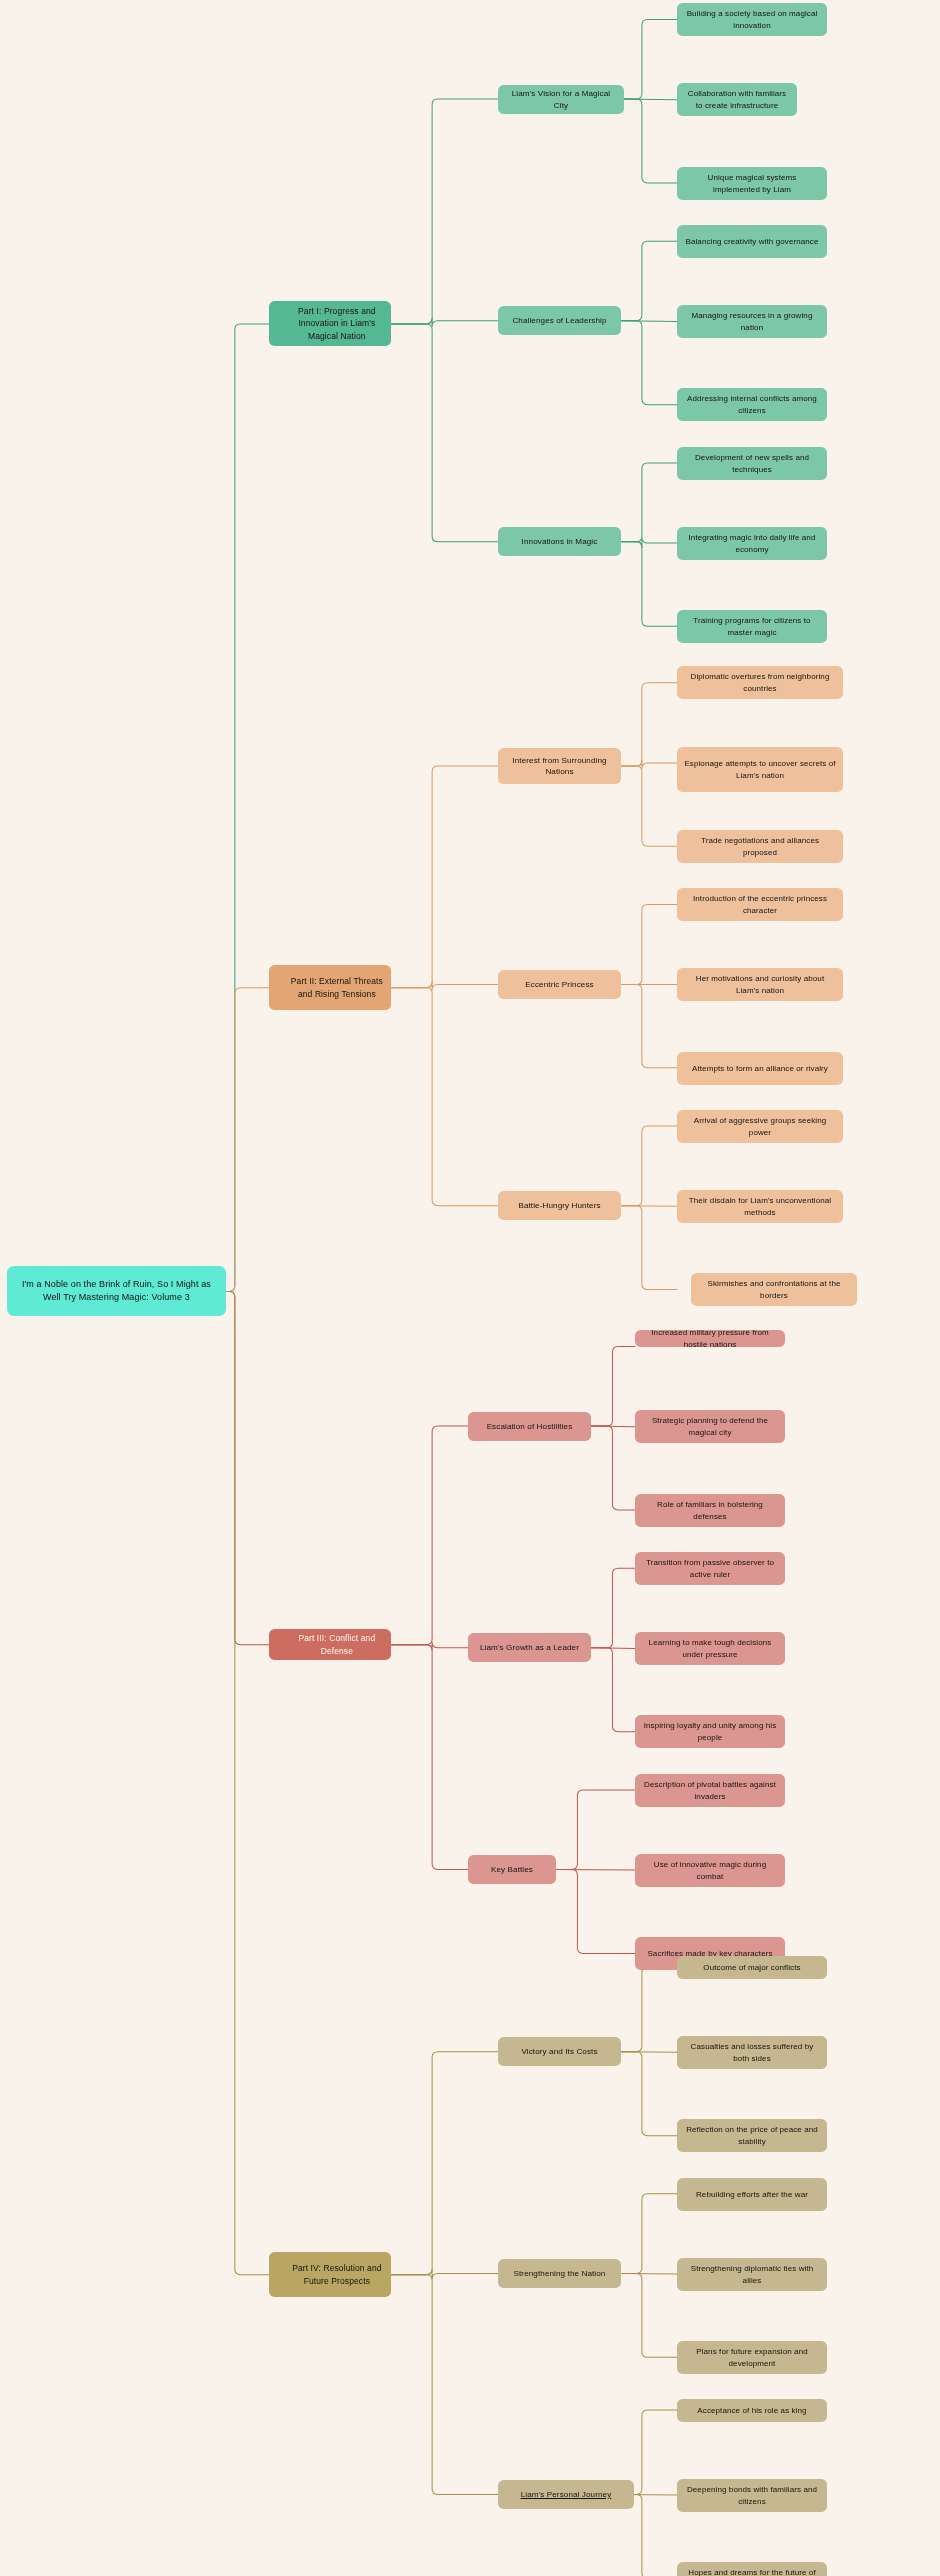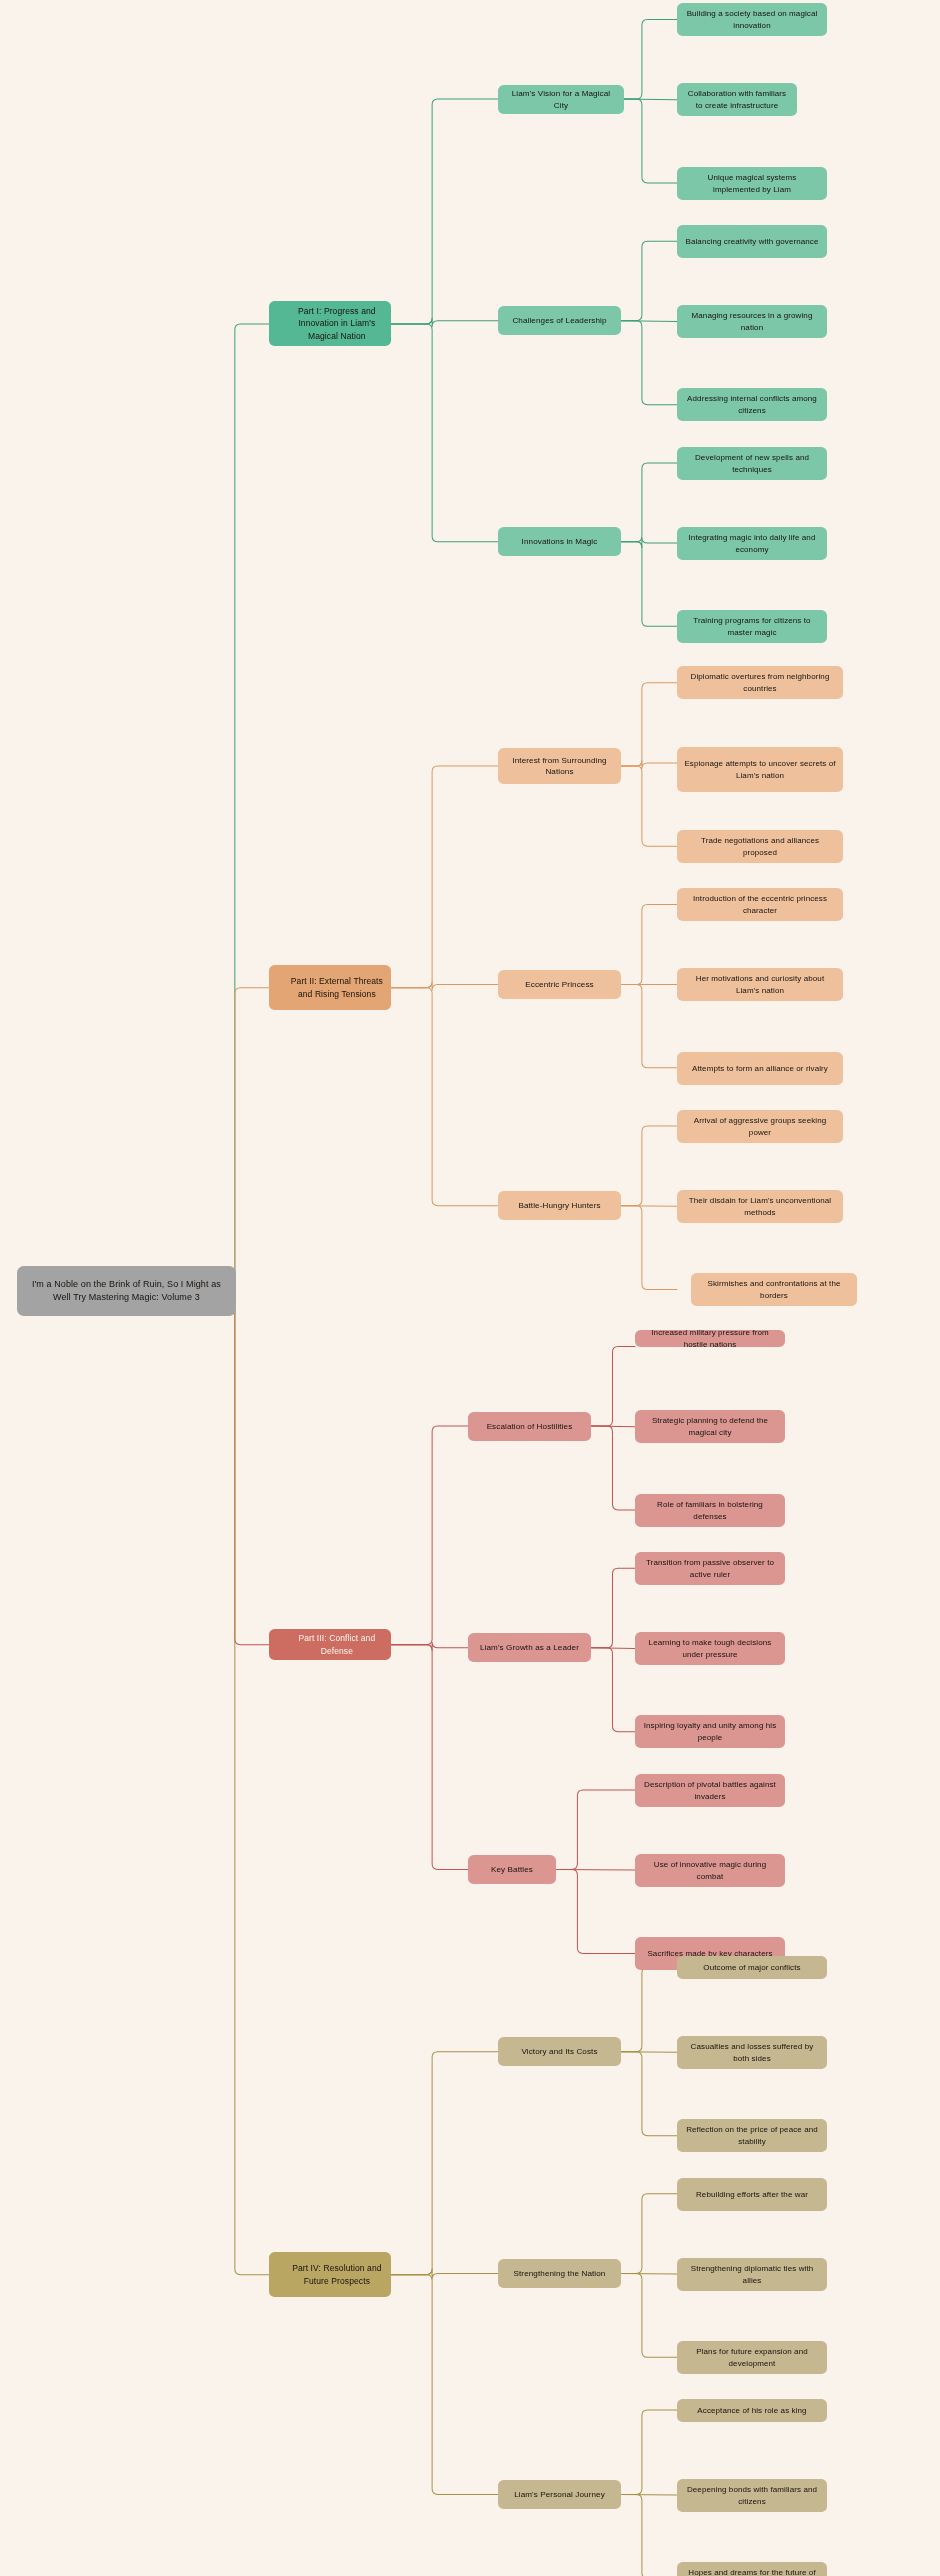--- a/index.html
+++ b/index.html
@@ -109,21 +109,21 @@
       <path d="M 625 3632 L 681 3632 Q 690 3632 690 3623 L 690 3639 Q 690 3630 699 3630 L 795 3630" fill="none" stroke="#a79147" stroke-width="1.6" stroke-linecap="round" stroke-linejoin="round"></path>
       <path d="M 991 3630 L 1016 3630 Q 1025 3630 1025 3621 L 1025 3512 Q 1025 3503 1034 3503 L 1081 3503" fill="none" stroke="#a79147" stroke-width="1.6" stroke-linecap="round" stroke-linejoin="round"></path>
       <path d="M 991 3630 L 1081 3631" fill="none" stroke="#a79147" stroke-width="1.6" stroke-linecap="round" stroke-linejoin="round"></path>
       <path d="M 991 3630 L 1016 3630 Q 1025 3630 1025 3639 L 1025 3755 Q 1025 3764 1034 3764 L 1081 3764" fill="none" stroke="#a79147" stroke-width="1.6" stroke-linecap="round" stroke-linejoin="round"></path>
       <path d="M 625 3632 L 681 3632 Q 690 3632 690 3641 L 690 3974 Q 690 3983 699 3983 L 795 3983" fill="none" stroke="#a79147" stroke-width="1.6" stroke-linecap="round" stroke-linejoin="round"></path>
       <path d="M 991 3983 L 1016 3983 Q 1025 3983 1025 3974 L 1025 3857 Q 1025 3848 1034 3848 L 1081 3848" fill="none" stroke="#a79147" stroke-width="1.6" stroke-linecap="round" stroke-linejoin="round"></path>
       <path d="M 991 3983 L 1081 3984" fill="none" stroke="#a79147" stroke-width="1.6" stroke-linecap="round" stroke-linejoin="round"></path>
       <path d="M 991 3983 L 1016 3983 Q 1025 3983 1025 3992 L 1025 4108 Q 1025 4117 1034 4117 L 1081 4117" fill="none" stroke="#a79147" stroke-width="1.6" stroke-linecap="round" stroke-linejoin="round"></path>
     </svg>
   <div id="node-layer">
-      <div class="node node-root" style="left: 6.9px; top: 1266px; width: 219px; height: 50px; background: #a3a3a3; color: rgb(23, 18, 14); margin-left: 10px;">
+      <div class="node node-root" style="left: 6.9px; top: 1266px; width: 219px; height: 50px; background: #5eead4; color: rgb(23, 18, 14);">
         <span class="node-text">I'm a Noble on the Brink of Ruin, So I Might as Well Try Mastering Magic: Volume 3</span>
       </div>
       <div class="node node-part" style="left: 269px; top: 301px; width: 122px; height: 45px; background: rgb(84, 184, 148); color: rgb(23, 18, 14);">
         <span class="node-text">Part I: Progress and Innovation in Liam's Magical Nation</span>
       </div>
       <div class="node node-branch" style="left: 498px; top: 85px; width: 126px; height: 29px; background: rgb(124, 199, 168); color: rgb(23, 18, 14);">
         <span class="node-text">Liam's Vision for a Magical City</span>
       </div>
       <div class="node node-leaf" style="left: 677px; top: 3.1px; width: 150px; height: 33px; background: rgb(124, 199, 168); color: rgb(23, 18, 14);">
         <span class="node-text">Building a society based on magical innovation</span>
@@ -256,21 +256,21 @@
       </div>
       <div class="node node-leaf" style="left: 677px; top: 2178px; width: 150px; height: 33px; background: rgb(197, 183, 143); color: rgb(23, 18, 14);">
         <span class="node-text">Rebuilding efforts after the war</span>
       </div>
       <div class="node node-leaf" style="left: 677px; top: 2258px; width: 150px; height: 33px; background: rgb(197, 183, 143); color: rgb(23, 18, 14);">
         <span class="node-text">Strengthening diplomatic ties with allies</span>
       </div>
       <div class="node node-leaf" style="left: 677px; top: 2341px; width: 150px; height: 33px; background: rgb(197, 183, 143); color: rgb(23, 18, 14);">
         <span class="node-text">Plans for future expansion and development</span>
       </div>
-      <div class="node node-branch" style="left: 498px; top: 2480px; width: 123px; height: 29px; background: rgb(197, 183, 143); color: rgb(23, 18, 14);">
+      <div class="node node-branch" style="left: 498px; top: 2480px; width: 136px; height: 29px; background: rgb(197, 183, 143); color: rgb(23, 18, 14); text-decoration: underline;">
         <span class="node-text">Liam's Personal Journey</span>
       </div>
       <div class="node node-leaf" style="left: 677px; top: 2399px; width: 150px; height: 22.5px; background: rgb(197, 183, 143); color: rgb(23, 18, 14);">
         <span class="node-text">Acceptance of his role as king</span>
       </div>
       <div class="node node-leaf" style="left: 677px; top: 2479px; width: 150px; height: 33px; background: rgb(197, 183, 143); color: rgb(23, 18, 14);">
         <span class="node-text">Deepening bonds with familiars and citizens</span>
       </div>
       <div class="node node-leaf" style="left: 677px; top: 2562px; width: 150px; height: 33px; background: rgb(197, 183, 143); color: rgb(23, 18, 14);">
         <span class="node-text">Hopes and dreams for the future of his magical nation</span>

